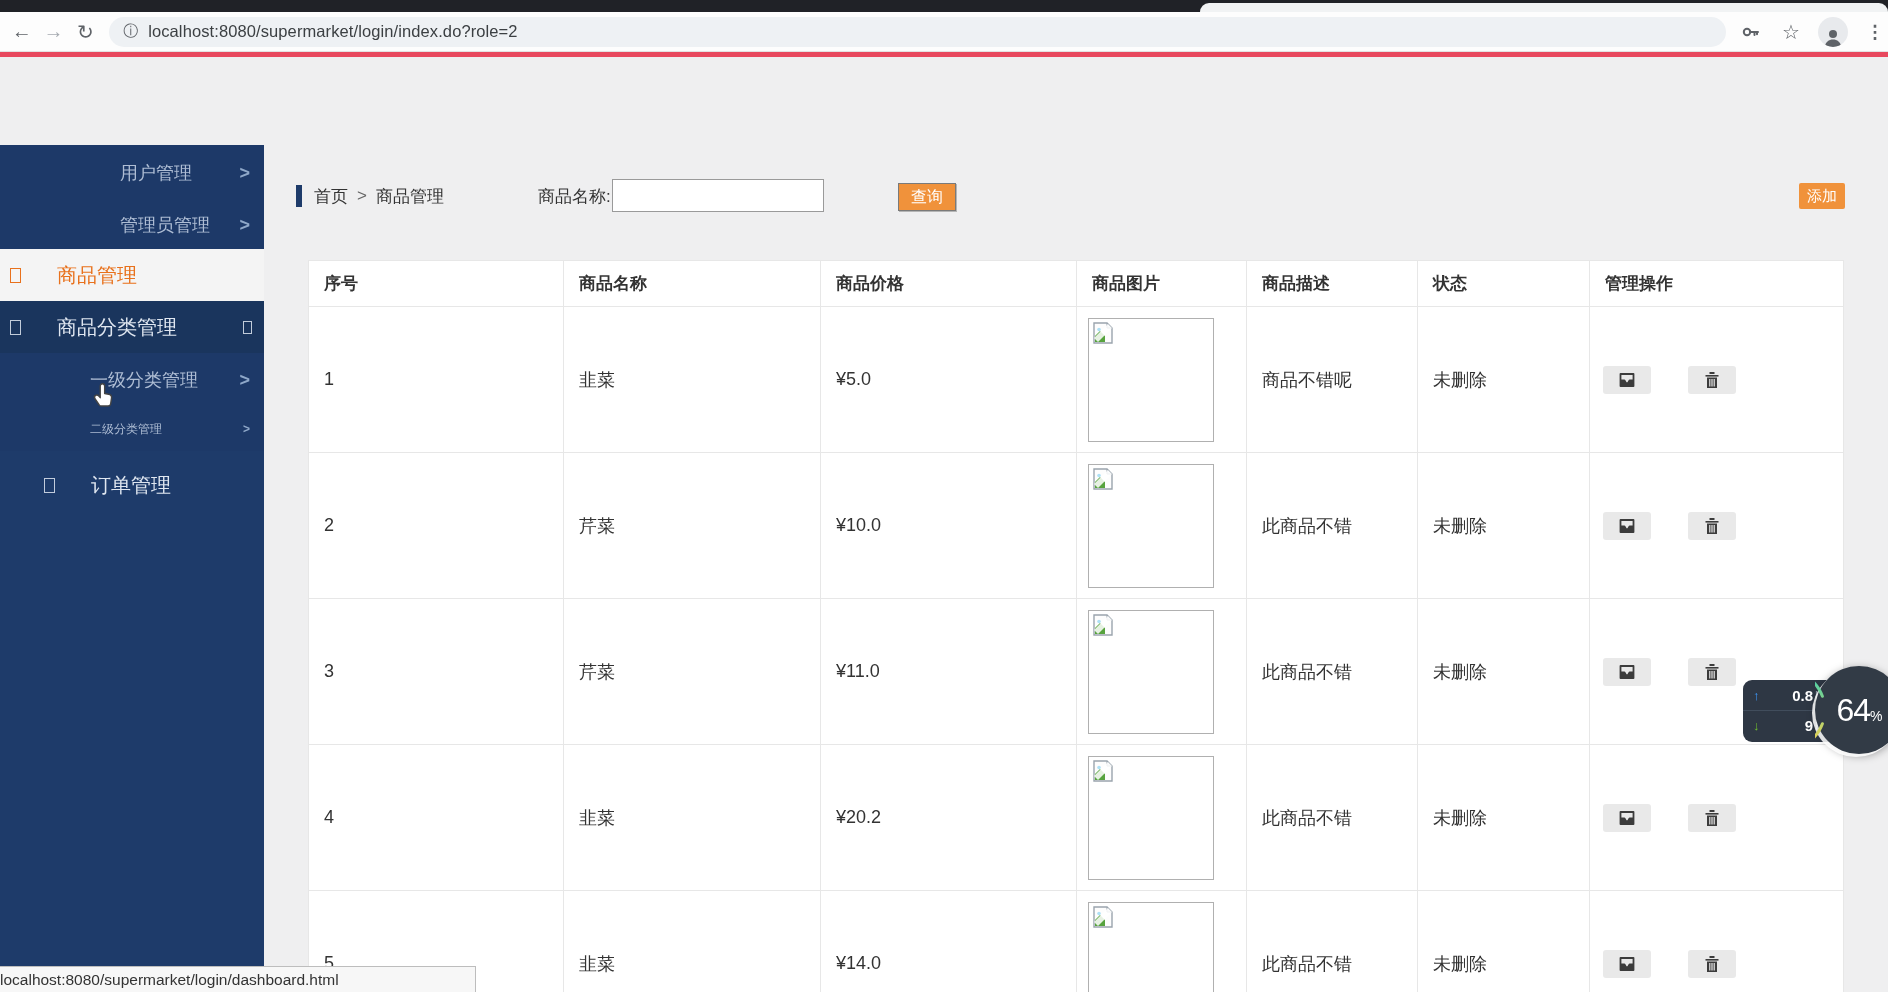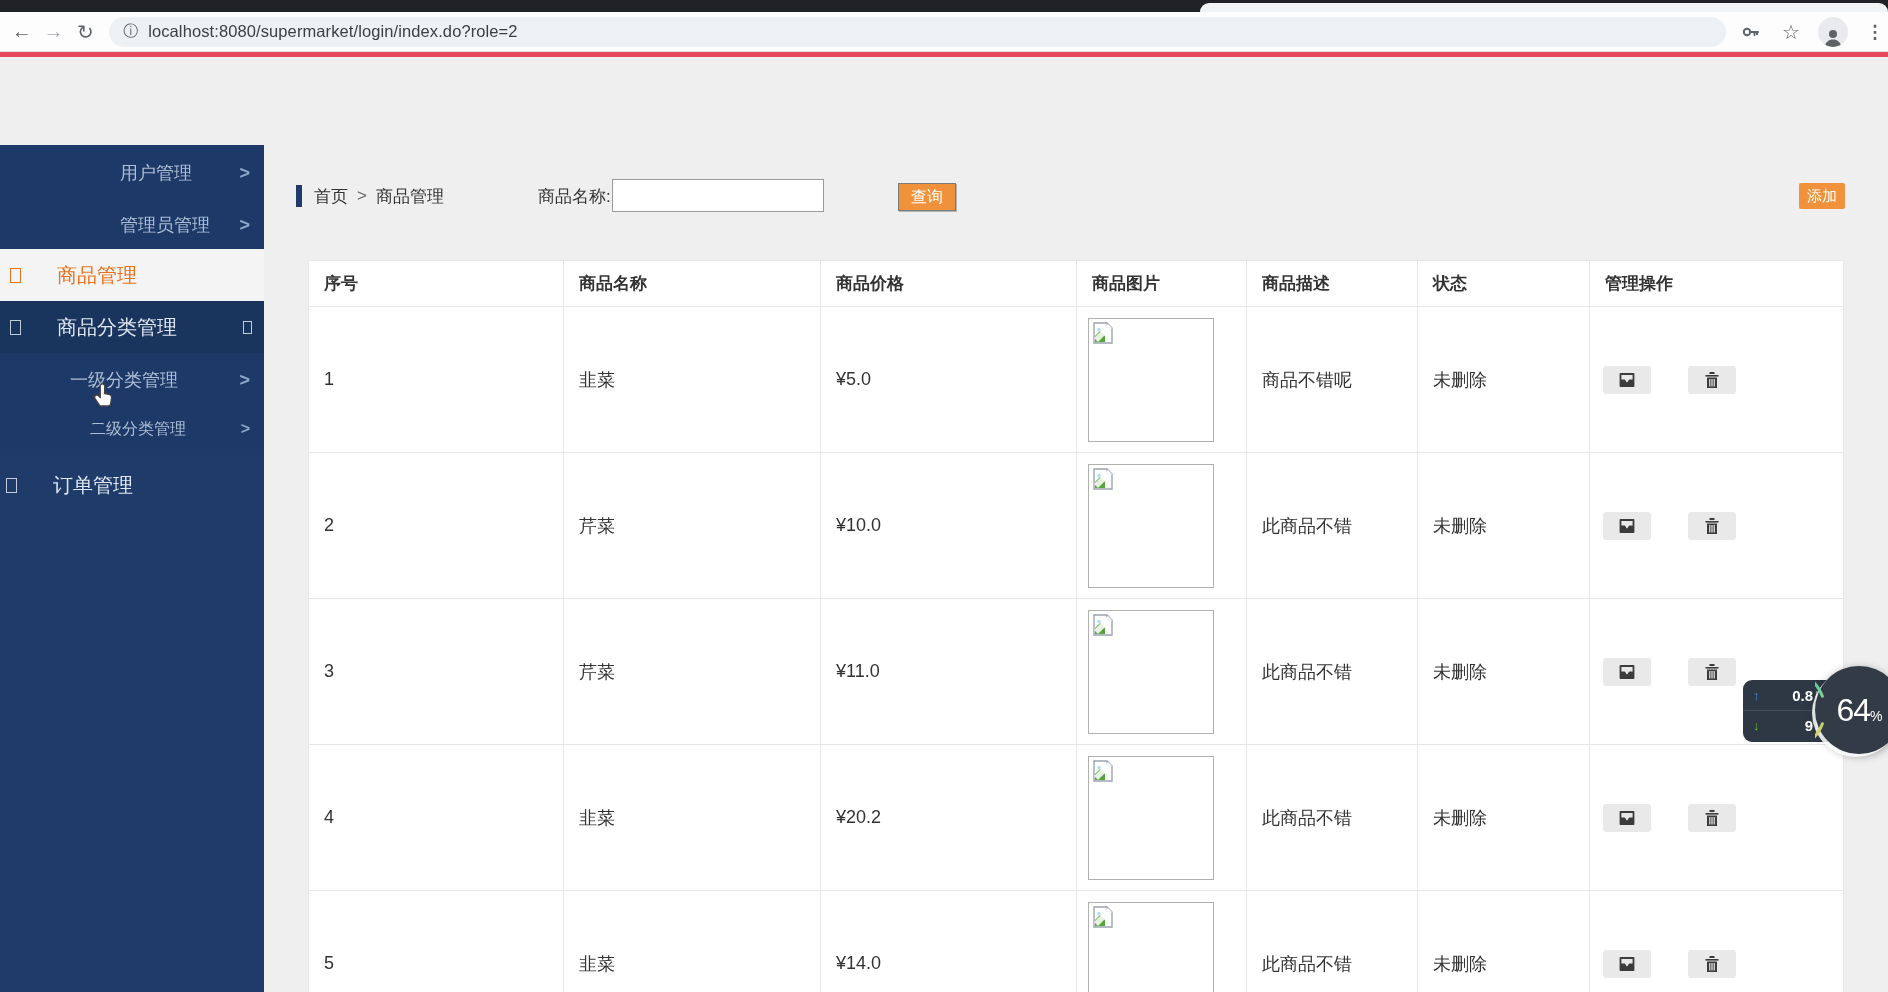--- a/index.html
+++ b/index.html
@@ -38,23 +38,23 @@
   .tofu.orange { border-color:#e8711c; }
   .grp-sys { height:51px; background:#2d4e7e; padding-left:10px; }
   .grp-sys .lbl { margin-left:36px; }
   .sub { height:52px; background:#1d3968; color:#aebdd4; font-size:18px; padding-left:120px; }
   .sub .arrow { position:absolute; right:14px; font-size:18px; color:#8fa8c9; font-weight:bold; }
   .sub.s48 { height:48px; }
   .item-product { height:52px; background:#f4f4f4; color:#e8711c; padding-left:10px; }
   .item-product .lbl { margin-left:36px; }
   .item-cat { height:52px; background:#1a355d; padding-left:10px; }
   .item-cat .lbl { margin-left:36px;font-family:Liberation Mono, monospace; }
-  .sub2a { height:54px; background:#1d3968; color:#aebdd4; font-size:18px; padding-left:70px; }
-  .sub2b { height:44px; background:#1d3968; color:#aebdd4; font-size:16px; padding-left:90px; }
-  .item-order { height:52px; margin-top:8px; padding-left:6px; }
+  .sub2a { height:54px; background:#1d3968; color:#aebdd4; font-size:18px; padding-left:90px; }
+  .sub2b { height:44px; background:#1d3968; color:#aebdd4; font-size:12px; padding-left:90px; }
+  .item-order { height:52px; margin-top:8px; padding-left:16px;margin-left:28px; }
   .item-order .lbl { margin-left:36px; }
   .cursor-hand { position:absolute; left:92px; top:382px; z-index:60; pointer-events:none; }
 
   
   .crumb { position:absolute; left:296px; top:178px; height:36px; display:flex; align-items:center; font-size:17px; color:#333; }
   .crumb .bluebar { width:6px; height:22px; background:#1e3b6a; margin-right:12px; }
   .crumb .sep { margin:0 9px; color:#666; }
   .crumb a { color:#333; text-decoration:none; cursor:pointer; }
   .search-label { position:absolute; left:538px; top:178px; height:36px; display:flex; align-items:center; font-size:17px; color:#333; }
   .search-input { position:absolute; left:612px; top:179px; width:212px; height:33px; border:1px solid #9a9a9a; background:#fff; font-size:16px; padding:0 8px; }
@@ -435,14 +435,17 @@
               <stop offset="0" stop-color="#38d1b4"></stop>
               <stop offset="1" stop-color="#ffd246"></stop>
             </linearGradient>
           </defs>
         <path d="M6.4 57.7 A40 40 0 1 1 6.4 30.3" fill="none" stroke="url(#arcg)" stroke-width="3" stroke-linecap="round" transform="translate(1,0)"></path>
       </svg>
       <span class="net-pct"><span>64</span><small>%</small></span>
     </div>
   </div>
 
+  <div class="status-bar">
+    <span>localhost:8080/supermarket/login/dashboard.html</span>
+  </div>
 
 </div>
 
 </body></html>

